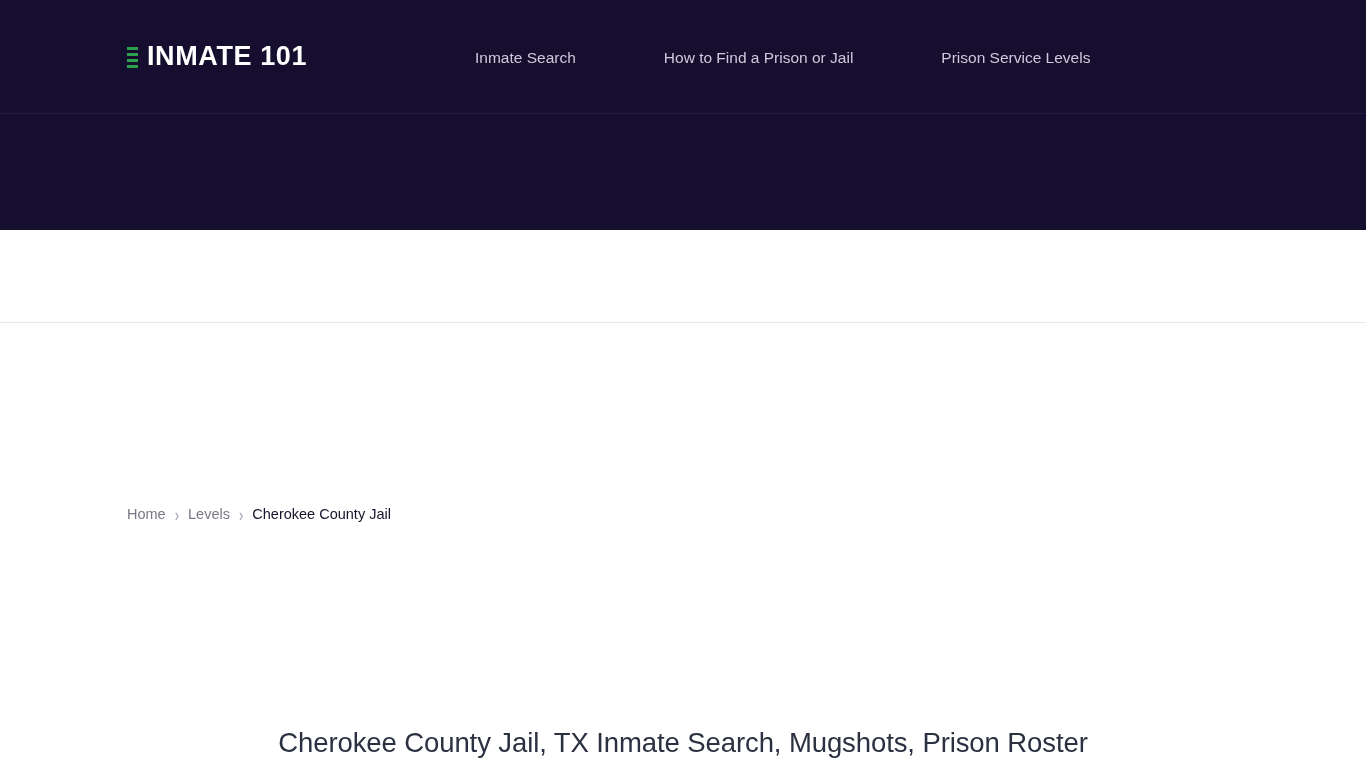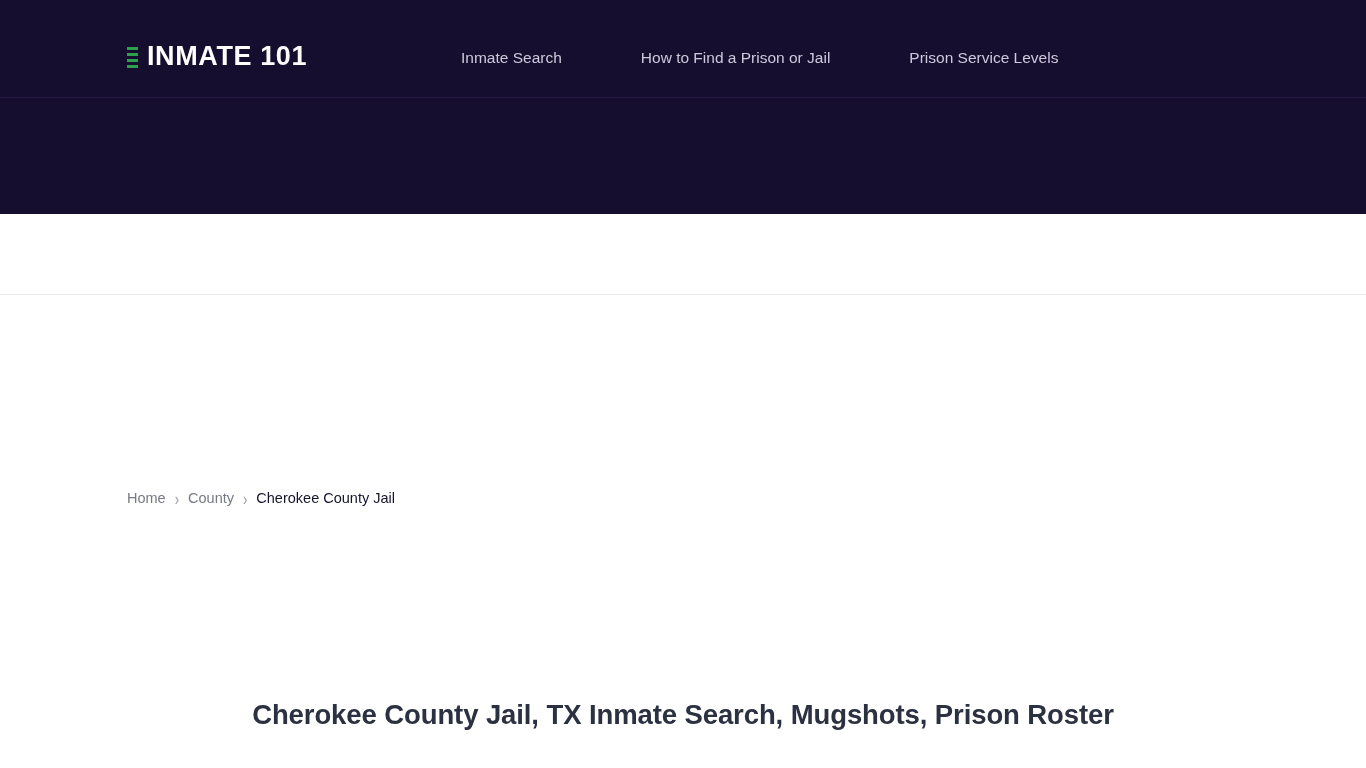--- a/index.html
+++ b/index.html
@@ -9,21 +9,21 @@
     width: 1366px;
     height: 768px;
     overflow: hidden;
     background: #ffffff;
     font-family: "Liberation Sans", sans-serif;
     -webkit-font-smoothing: antialiased;
   }
 
   
   .topbar {
-    height: 98px;
+    height: 114px;
     background: #150E2E;
     display: flex;
     align-items: center;
     position: relative;
     border-bottom: 1px solid #241a44;
     padding-left: 32px;
   }
   .logo {
     position: absolute;
     left: 127px;
@@ -50,24 +50,25 @@
   .logo-text {
     color: #ffffff;
     font-size: 27px;
     font-weight: bold;
     letter-spacing: 0.6px;
     line-height: 1;
     white-space: nowrap;
   }
   .mainnav {
     position: absolute;
-    left: 461px;
+    left: 475px;
     top: 49px;
     display: flex;
     align-items: center;
+    gap: 9px;
   }
   .mainnav a {
     color: #cfc9dd;
     font-size: 15.5px;
     text-decoration: none;
     white-space: nowrap;
   }
   .nav-gap-1 { margin-right: 79px; }
   .nav-gap-2 { margin-right: 79px; }
 
@@ -109,21 +110,21 @@
   .hdr-search-btn {
     background: transparent;
     border: none;
     padding: 0 0 1px 0;
     cursor: pointer;
     line-height: 0;
   }
 
   
   .crumbbar {
-    height: 81px;
+    height: 93px;
     background: #ffffff;
     border-bottom: 1px solid #e9e9ec;
     position: relative;
   }
   .crumbs {
     position: absolute;
     left: 127px;
     top: 276px;
     display: flex;
     align-items: center;
@@ -150,21 +151,21 @@
   
   .main { position: relative; background: #ffffff; }
 
   .page-title {
     position: absolute;
     left: 0;
     right: 0;
     top: 404px;
     text-align: center;
     font-size: 27.5px;
-    font-weight: bold;
+    font-weight: normal;
     color: #2b3141;
     margin: 0;
     letter-spacing: -0.1px;
   }
 </style>
 </head>
 <body>
 
 <div class="topbar">
   <a class="logo" href="#">
@@ -195,21 +196,21 @@
         <line x1="15.6" y1="15.6" x2="21" y2="21" stroke-linecap="round"></line>
       </svg>
     </button>
   </div>
 </div>
 
 <div class="crumbbar">
   <div class="crumbs">
     <a href="#">Home</a>
     <span class="sep">›</span>
-    <a href="#">County</a>
+    <a href="#">Levels</a>
     <span class="sep">›</span>
     <span class="current">Cherokee County Jail</span>
   </div>
 </div>
 
 <div class="main">
   <h1 class="page-title">Cherokee County Jail, TX Inmate Search, Mugshots, Prison Roster</h1>
 
 </div>
 

